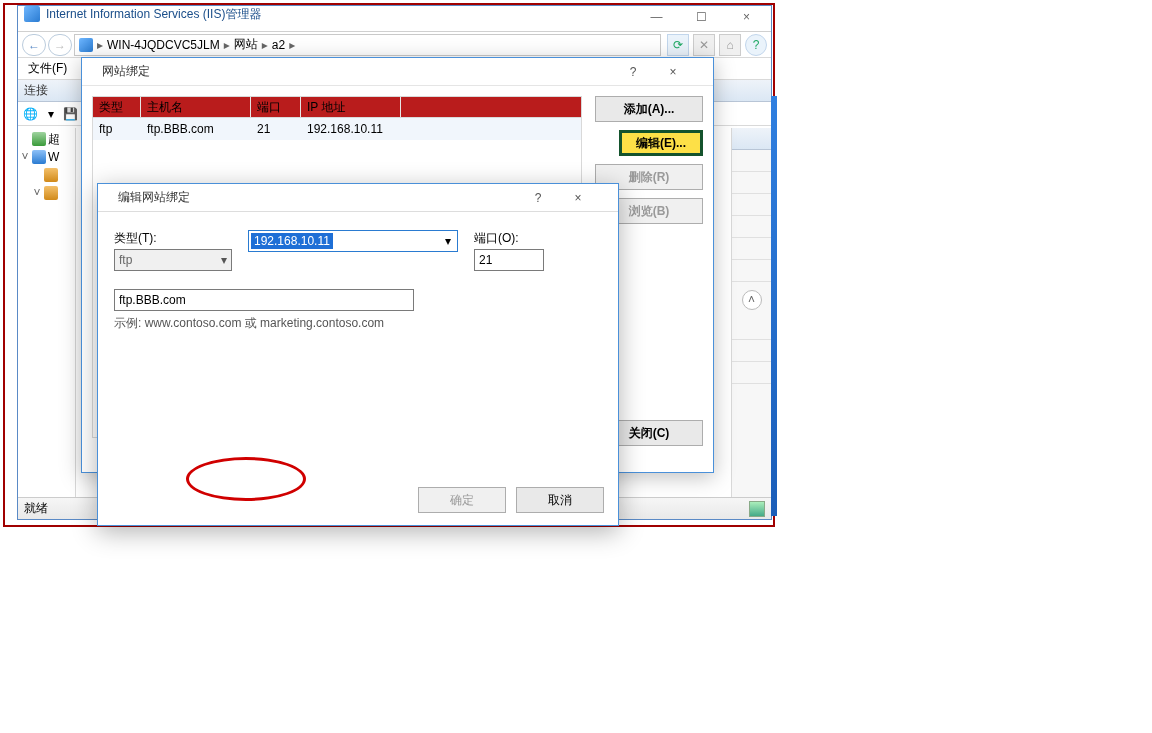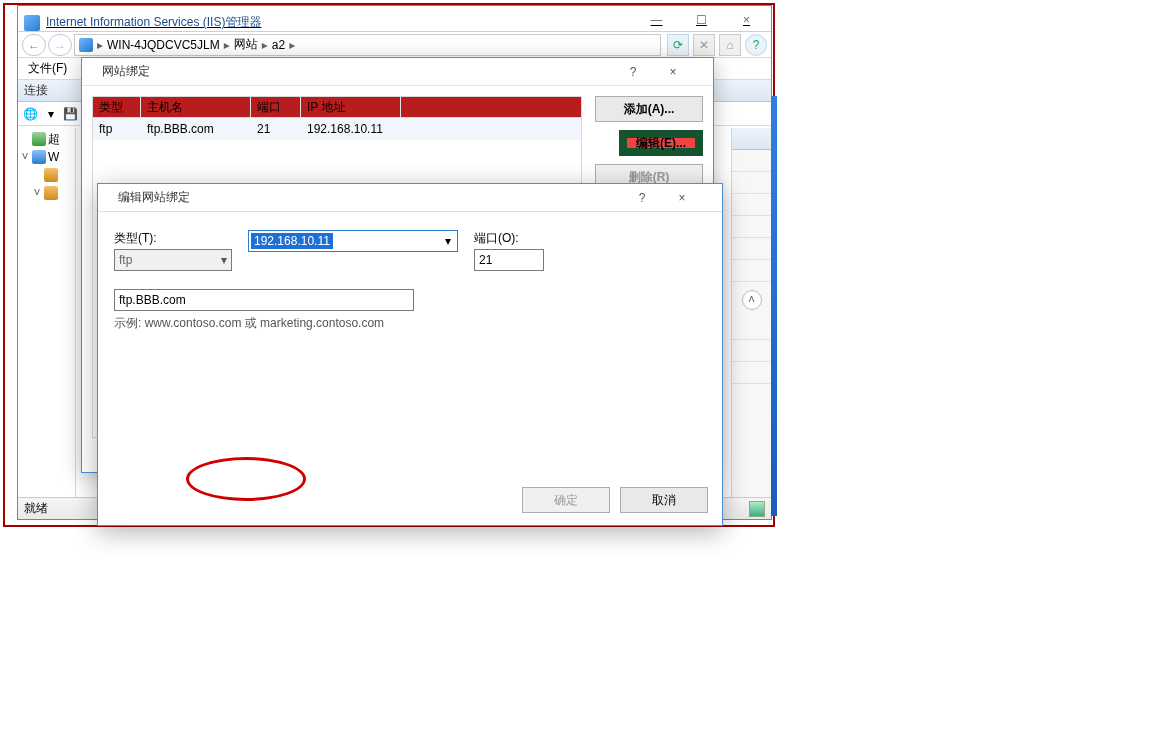--- a/index.html
+++ b/index.html
@@ -1,21 +1,21 @@
 <!DOCTYPE html>
 <html><head>
 <meta charset="utf-8">
 <style>
   * { box-sizing: border-box; font-family: "Microsoft YaHei", "Segoe UI", Tahoma, sans-serif; font-size: 12px; }
   body { margin: 0; background: #fff; }
   .screen { position: relative; width: 1152px; height: 733px; background:#fff; }
   .redframe { position:absolute; left:3px; top:3px; width:772px; height:524px; border:2px solid #a00000; background:#fff; }
   
   .iiswin { position:absolute; left:12px; top:0; width:755px; height:515px; background:#fff; border:1px solid #5a8ac6; }
-  .titlebar { height:26px; background:#fff; border-bottom:1px solid #d0d0d0; display:flex; align-items:flex-end; padding:0 2px;text-decoration:underline; }
+  .titlebar { height:26px; background:#fff; border-bottom:1px solid #d0d0d0; display:flex; align-items:flex-start; padding:0 2px; }
   .titlebar .icon { width:16px; height:16px; margin:0 4px; background:linear-gradient(135deg,#6fb7ff,#2a7bd1); border-radius:2px; }
   .titlebar .title { flex:1; color:#1a4e8a; padding-left:2px; }
   .winbtns { display:flex; }
   .winbtn { width:45px; height:22px; display:flex; align-items:center; justify-content:center; color:#666; }
   .navbar { height:26px; background:#fff; border-bottom:1px solid #d9d9d9; display:flex; align-items:center; padding:0 4px; }
   .navarrow { width:24px; height:22px; border:1px solid #bcd; border-radius:11px; margin-right:2px; display:flex; align-items:center; justify-content:center; color:#5a8ac6;}
   .breadcrumb { flex:1; height:22px; border:1px solid #c9c9c9; display:flex; align-items:center; padding:0 4px; gap:4px; }
   .bc-icon { width:14px; height:14px; background:linear-gradient(135deg,#6fb7ff,#2a7bd1); border-radius:2px;}
   .bc-sep { color:#666; }
   .navright { display:flex; gap:4px; margin-left:6px;}
@@ -47,24 +47,24 @@
   .dlg-title .hbtn { width:40px; text-align:center; color:#555;}
   .dlg1-body { position:absolute; left:10px; top:38px; right:10px; bottom:12px;}
   .listhdr { display:flex; height:22px; border:1px solid #d9d9d9; background:#b91c1c;}
   .listhdr > div { border-right:1px solid #e5e5e5; padding:2px 6px; display:flex; align-items:center;}
   .listbody { border:1px solid #d9d9d9; border-top:none; height:320px; background:#fff;}
   .listrow { display:flex; height:22px; background:#f1f6fc;}
   .listrow > div { padding:2px 6px; display:flex; align-items:center;}
   .col-type{width:48px;} .col-host{width:110px;} .col-port{width:50px;} .col-ip{width:100px;} .col-bind{flex:1;}
   .btncol { position:absolute; right:0; top:0; width:108px; display:flex; flex-direction:column; gap:8px;font-weight:bold;}
   .wbtn { height:26px; border:1px solid #adadad; background:#e9e9e9; display:flex; align-items:center; justify-content:center; cursor:default;}
-  .wbtn.primary { border:8px solid #14532d; background:#ef4444;margin-left:24px;}
+  .wbtn.primary { border:3px solid #14532d; background:#fde047;margin-left:24px;}
   .wbtn.disabled { color:#9a9a9a; background:#f0f0f0;}
   
-  .dlg2 { position:absolute; left:92px; top:178px; width:626px; height:343px; background:#fff; border:1px solid #4a90d9; box-shadow:0 6px 24px rgba(0,0,0,.3);}
+  .dlg2 { position:absolute; left:92px; top:178px; width:522px; height:343px; background:#fff; border:1px solid #4a90d9; box-shadow:0 6px 24px rgba(0,0,0,.3);}
   .dlg2 .dlg-title { border-bottom:1px solid #ddd;}
   .formarea { position:absolute; left:16px; right:16px; top:46px;}
   .field-lbl { margin-bottom:2px; color:#000;}
   .select, .tinput { height:22px; border:1px solid #7a7a7a; padding:0 4px; display:flex; align-items:center; background:#fff;}
   .select { justify-content:space-between; }
   .select.disabled { background:#f0f0f0; color:#666;}
   .select .caret { color:#555; }
   .ipselect { border:1px solid #2a7bd1; background:#fff; display:flex; align-items:center; justify-content:space-between; height:22px;}
   .ipselect .val { background:#1e6fd6; color:#fff; padding:1px 3px; margin-left:2px;}
   .row1 { display:flex; gap:16px; }

